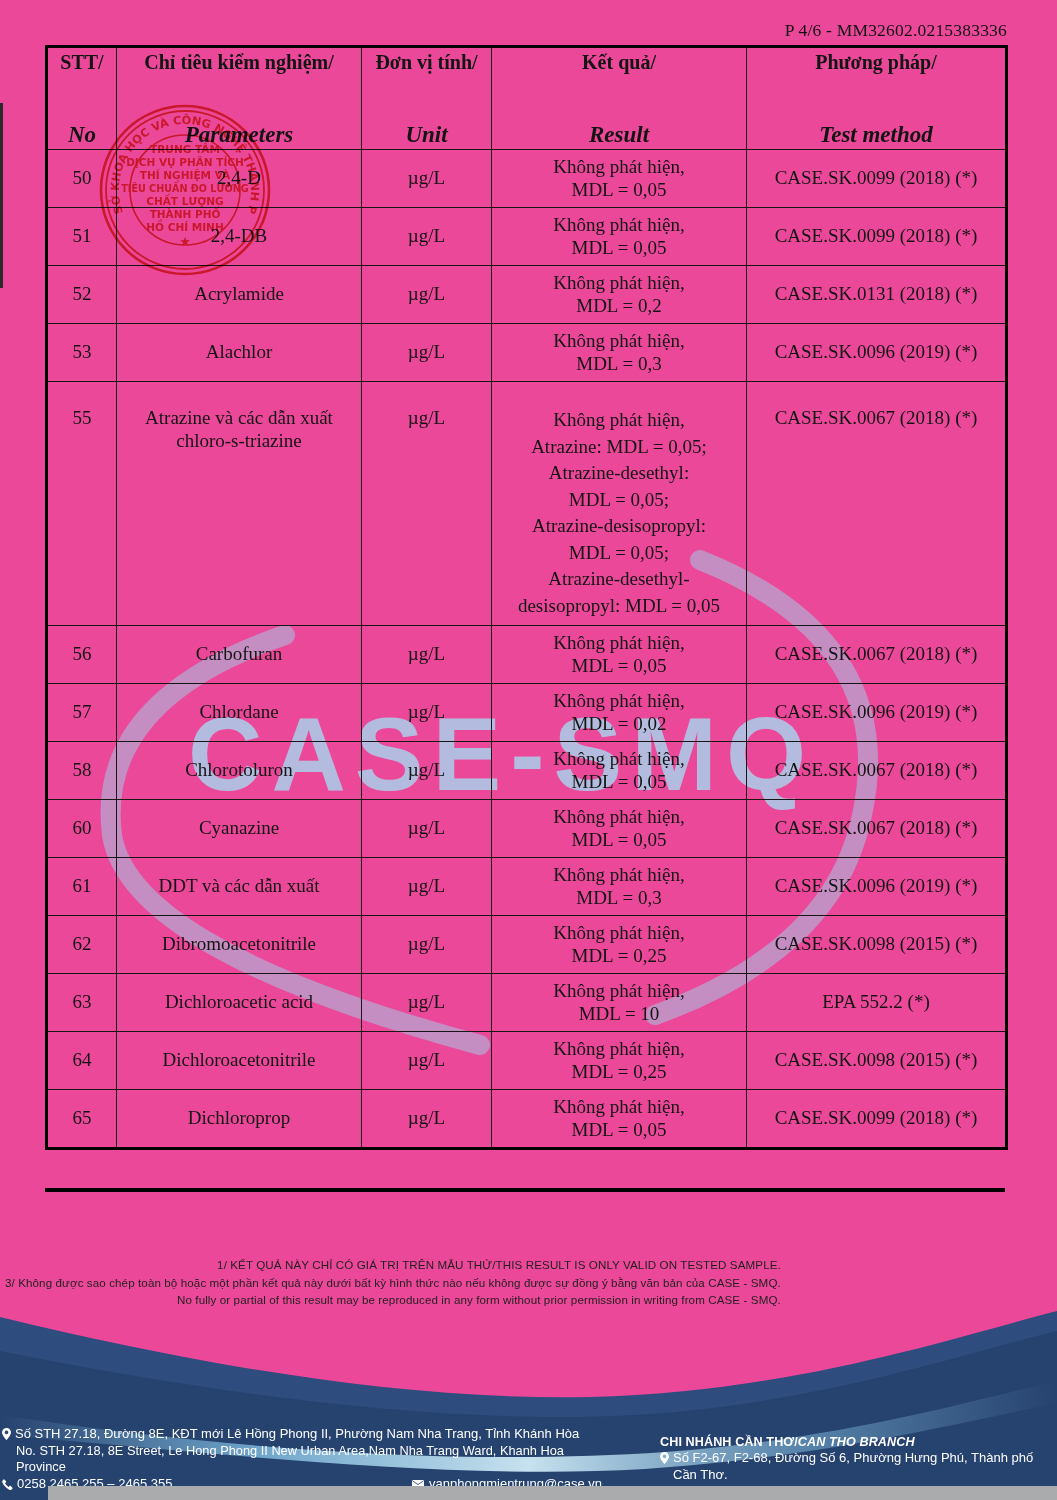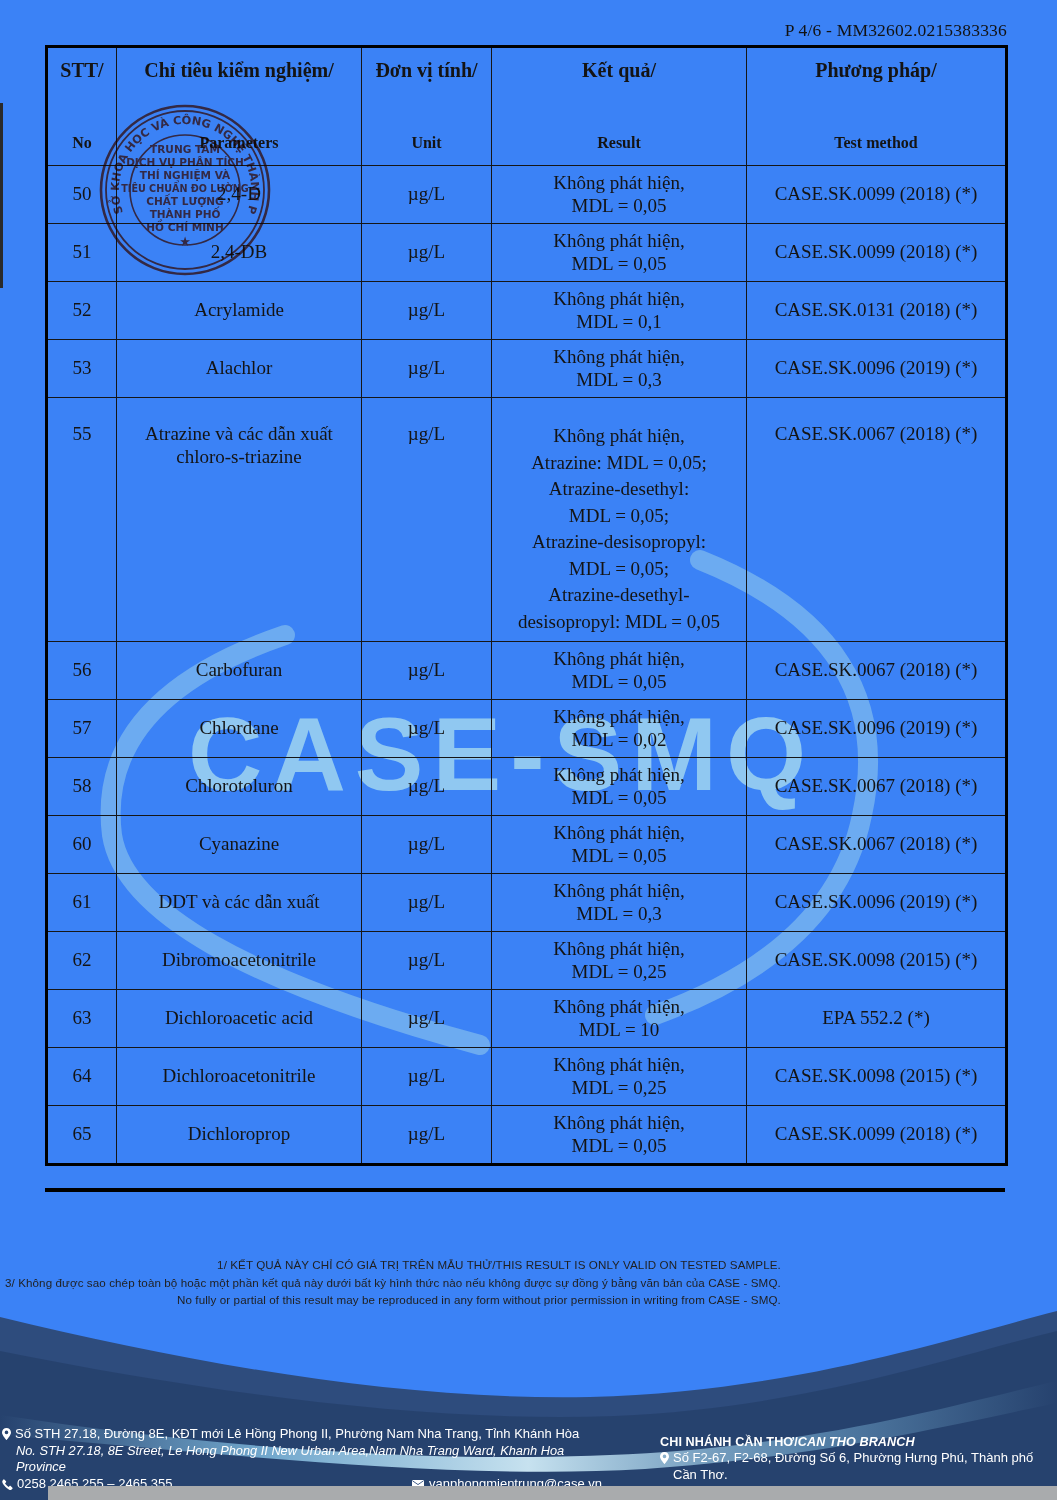--- a/index.html
+++ b/index.html
@@ -1,38 +1,38 @@
 <!DOCTYPE html>
 <html><head>
 <meta charset="utf-8">
 <style>
   html,body{margin:0;padding:0;}
   .page{
     position:relative; width:1057px; height:1500px;
-    background:#3b82f6; overflow:hidden;
+    background:#ec4899; overflow:hidden;
     font-family:"Liberation Serif","DejaVu Serif",serif;
   }
   
   .ref-line{
     position:absolute; top:20px; right:50px;
     font-size:17.5px; color:#121212; letter-spacing:.2px;
   }
   
   .watermark{position:absolute; left:0; top:0; z-index:1; pointer-events:none;}
   
   .results-table{
     position:absolute; left:45px; top:45px; width:960px;
     border-collapse:collapse; table-layout:fixed;
     color:#141414; z-index:2;
     border:3px solid #000; 
   }
   .results-table th,.results-table td{border:1.5px solid #161616;}
-  .results-table thead th{height:56px; padding:10px 3px;}
+  .results-table thead th{height:56px; padding:2px 3px;}
   .h-vi{font-weight:bold; font-size:20px; line-height:25px;}
-  .h-en{font-weight:bold; font-size:16px; line-height:24px;margin-top:48px;}
+  .h-en{font-weight:bold; font-style:italic; font-size:23px; line-height:24px;margin-top:48px;}
   .results-table td{
     text-align:center; vertical-align:middle;
     font-size:19px; line-height:22.5px; padding:6px 4px;
     background:transparent;
   }
   .results-table tbody tr{height:57px;}
   .results-table tbody tr.tall{height:223px;}
   .results-table tbody tr.tall td{vertical-align:top; padding-top:25px;}
   .results-table tbody tr.tall .result-cell{line-height:26.5px;}
   .unit-cell{font-size:17.5px;}
@@ -51,21 +51,21 @@
   .footer-wave{position:absolute; left:0; top:1285px; z-index:5;}
   .footer-block{
     position:absolute; z-index:6; color:#fff;
     font-family:"Liberation Sans","DejaVu Sans",sans-serif;
   }
   .footer-left{left:2px; top:1426px; width:600px;}
   .footer-right{left:660px; top:1434px; width:396px;}
   .f-title{font-size:12.6px; font-weight:bold; line-height:16px; letter-spacing:.1px;}
   .f-title .t-en{font-style:italic;}
   .f-line{font-size:13px; line-height:16.5px; display:flex; align-items:flex-start; gap:4px;}
-  .f-en{font-style:italic; font-size:12.8px; padding-left:14px;}
+  .f-en{font-size:12.8px; padding-left:14px;}
   .f-row{display:flex; align-items:center; font-size:13px; line-height:16.5px; gap:4px;}
   .f-email{margin-left:auto; display:flex; align-items:center; gap:5px;}
   .f-ico{flex:0 0 auto; margin-top:2px;}
   .gray-strip{position:absolute; left:48px; right:0; top:1486px; height:14px; background:#a9abad; z-index:7;}
   .edge-mark{position:absolute; left:0; top:103px; width:3px; height:185px; background:#2a2a2a; z-index:4;}
 </style>
 </head>
 <body>
 
 <div class="page">
@@ -154,21 +154,21 @@
             <div>52</div>
           </td>
           <td class="parameter-cell">
             <div>Acrylamide</div>
           </td>
           <td class="unit-cell">
             <div>µg/L</div>
           </td>
           <td class="result-cell">
             <div>Không phát hiện,</div>
-            <div>MDL = 0,1</div>
+            <div>MDL = 0,2</div>
           </td>
           <td class="method-cell">
             <div>CASE.SK.0131 (2018) (*)</div>
           </td>
         </tr>
         <tr>
           <td>
             <div>53</div>
           </td>
           <td class="parameter-cell">

